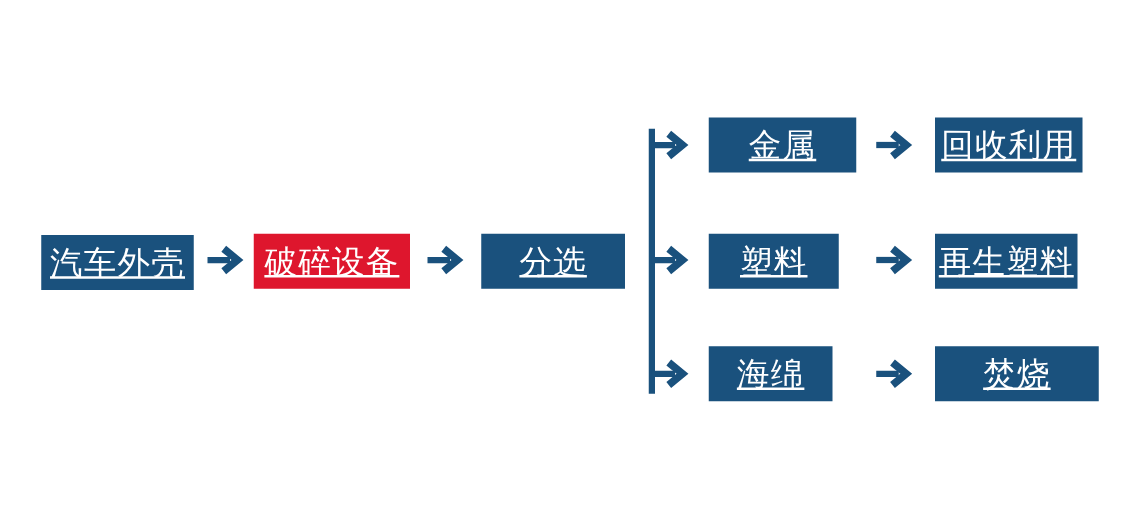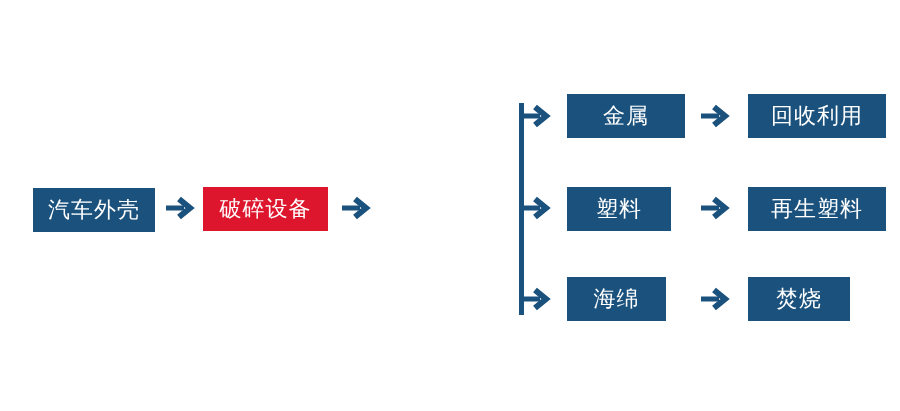--- a/index.html
+++ b/index.html
@@ -11,23 +11,24 @@
   .canvas {
     position: relative;
     width: 900px; height: 411px;
     background: var(--background, #fff);
   }
   .node {
     position: absolute;
     height: 44px;
     display: flex; align-items: center; justify-content: center;
     color: var(--text, #fff);
-    font-size: 22px;
+    font-size: 26px;
     letter-spacing: 1px;
     white-space: nowrap;
+    text-decoration: underline;
   }
   .node.blue { background: var(--box-blue, #1A517D); }
   .node.red  { background: var(--box-red,  #DE162D); }
   .arrow {
     position: absolute;
     width: 32px; height: 24px;
     color: var(--arrow-blue, #1A517D);
   }
   .vline {
     position: absolute;
@@ -48,20 +49,21 @@
     <polyline points="14,3 25,12 14,21" fill="none" stroke="currentColor" stroke-width="6"></polyline>
   </svg>
 
   <div class="node red" style="left:203px; top:187px; width:125px;">破碎设备</div>
 
   <svg class="arrow" style="left:341px; top:196px;" viewBox="0 0 32 24" aria-hidden="true">
     <line x1="1" y1="12" x2="19" y2="12" stroke="currentColor" stroke-width="5"></line>
     <polyline points="14,3 25,12 14,21" fill="none" stroke="currentColor" stroke-width="6"></polyline>
   </svg>
 
+  <div class="node blue" style="left:385px; top:187px; width:115px;">分选</div>
 
   <div class="vline"></div>
 
   <svg class="arrow" style="left:521px; top:104px;" viewBox="0 0 32 24" aria-hidden="true">
     <line x1="0" y1="12" x2="19" y2="12" stroke="currentColor" stroke-width="5"></line>
     <polyline points="14,3 25,12 14,21" fill="none" stroke="currentColor" stroke-width="6"></polyline>
   </svg>
   <svg class="arrow" style="left:521px; top:196px;" viewBox="0 0 32 24" aria-hidden="true">
     <line x1="0" y1="12" x2="19" y2="12" stroke="currentColor" stroke-width="5"></line>
     <polyline points="14,3 25,12 14,21" fill="none" stroke="currentColor" stroke-width="6"></polyline>
@@ -69,29 +71,29 @@
   <svg class="arrow" style="left:521px; top:287px;" viewBox="0 0 32 24" aria-hidden="true">
     <line x1="0" y1="12" x2="19" y2="12" stroke="currentColor" stroke-width="5"></line>
     <polyline points="14,3 25,12 14,21" fill="none" stroke="currentColor" stroke-width="6"></polyline>
   </svg>
 
   <div class="node blue" style="left:567px; top:94px; width:118px;">金属</div>
   <svg class="arrow" style="left:700px; top:104px;" viewBox="0 0 32 24" aria-hidden="true">
     <line x1="1" y1="12" x2="19" y2="12" stroke="currentColor" stroke-width="5"></line>
     <polyline points="14,3 25,12 14,21" fill="none" stroke="currentColor" stroke-width="6"></polyline>
   </svg>
-  <div class="node blue" style="left:748px; top:94px; width:138px;">回收利用</div>
+  <div class="node blue" style="left:748px; top:94px; width:118px;">回收利用</div>
 
   <div class="node blue" style="left:567px; top:187px; width:104px;">塑料</div>
   <svg class="arrow" style="left:700px; top:196px;" viewBox="0 0 32 24" aria-hidden="true">
     <line x1="1" y1="12" x2="19" y2="12" stroke="currentColor" stroke-width="5"></line>
     <polyline points="14,3 25,12 14,21" fill="none" stroke="currentColor" stroke-width="6"></polyline>
   </svg>
-  <div class="node blue" style="left:748px; top:187px; width:138px;">再生塑料</div>
+  <div class="node blue" style="left:748px; top:187px; width:114px;">再生塑料</div>
 
   <div class="node blue" style="left:567px; top:277px; width:99px;">海绵</div>
   <svg class="arrow" style="left:700px; top:287px;" viewBox="0 0 32 24" aria-hidden="true">
     <line x1="1" y1="12" x2="19" y2="12" stroke="currentColor" stroke-width="5"></line>
     <polyline points="14,3 25,12 14,21" fill="none" stroke="currentColor" stroke-width="6"></polyline>
   </svg>
-  <div class="node blue" style="left:748px; top:277px; width:102px;">焚烧</div>
+  <div class="node blue" style="left:748px; top:277px; width:131px;">焚烧</div>
 
 </div>
 
 </body></html>

